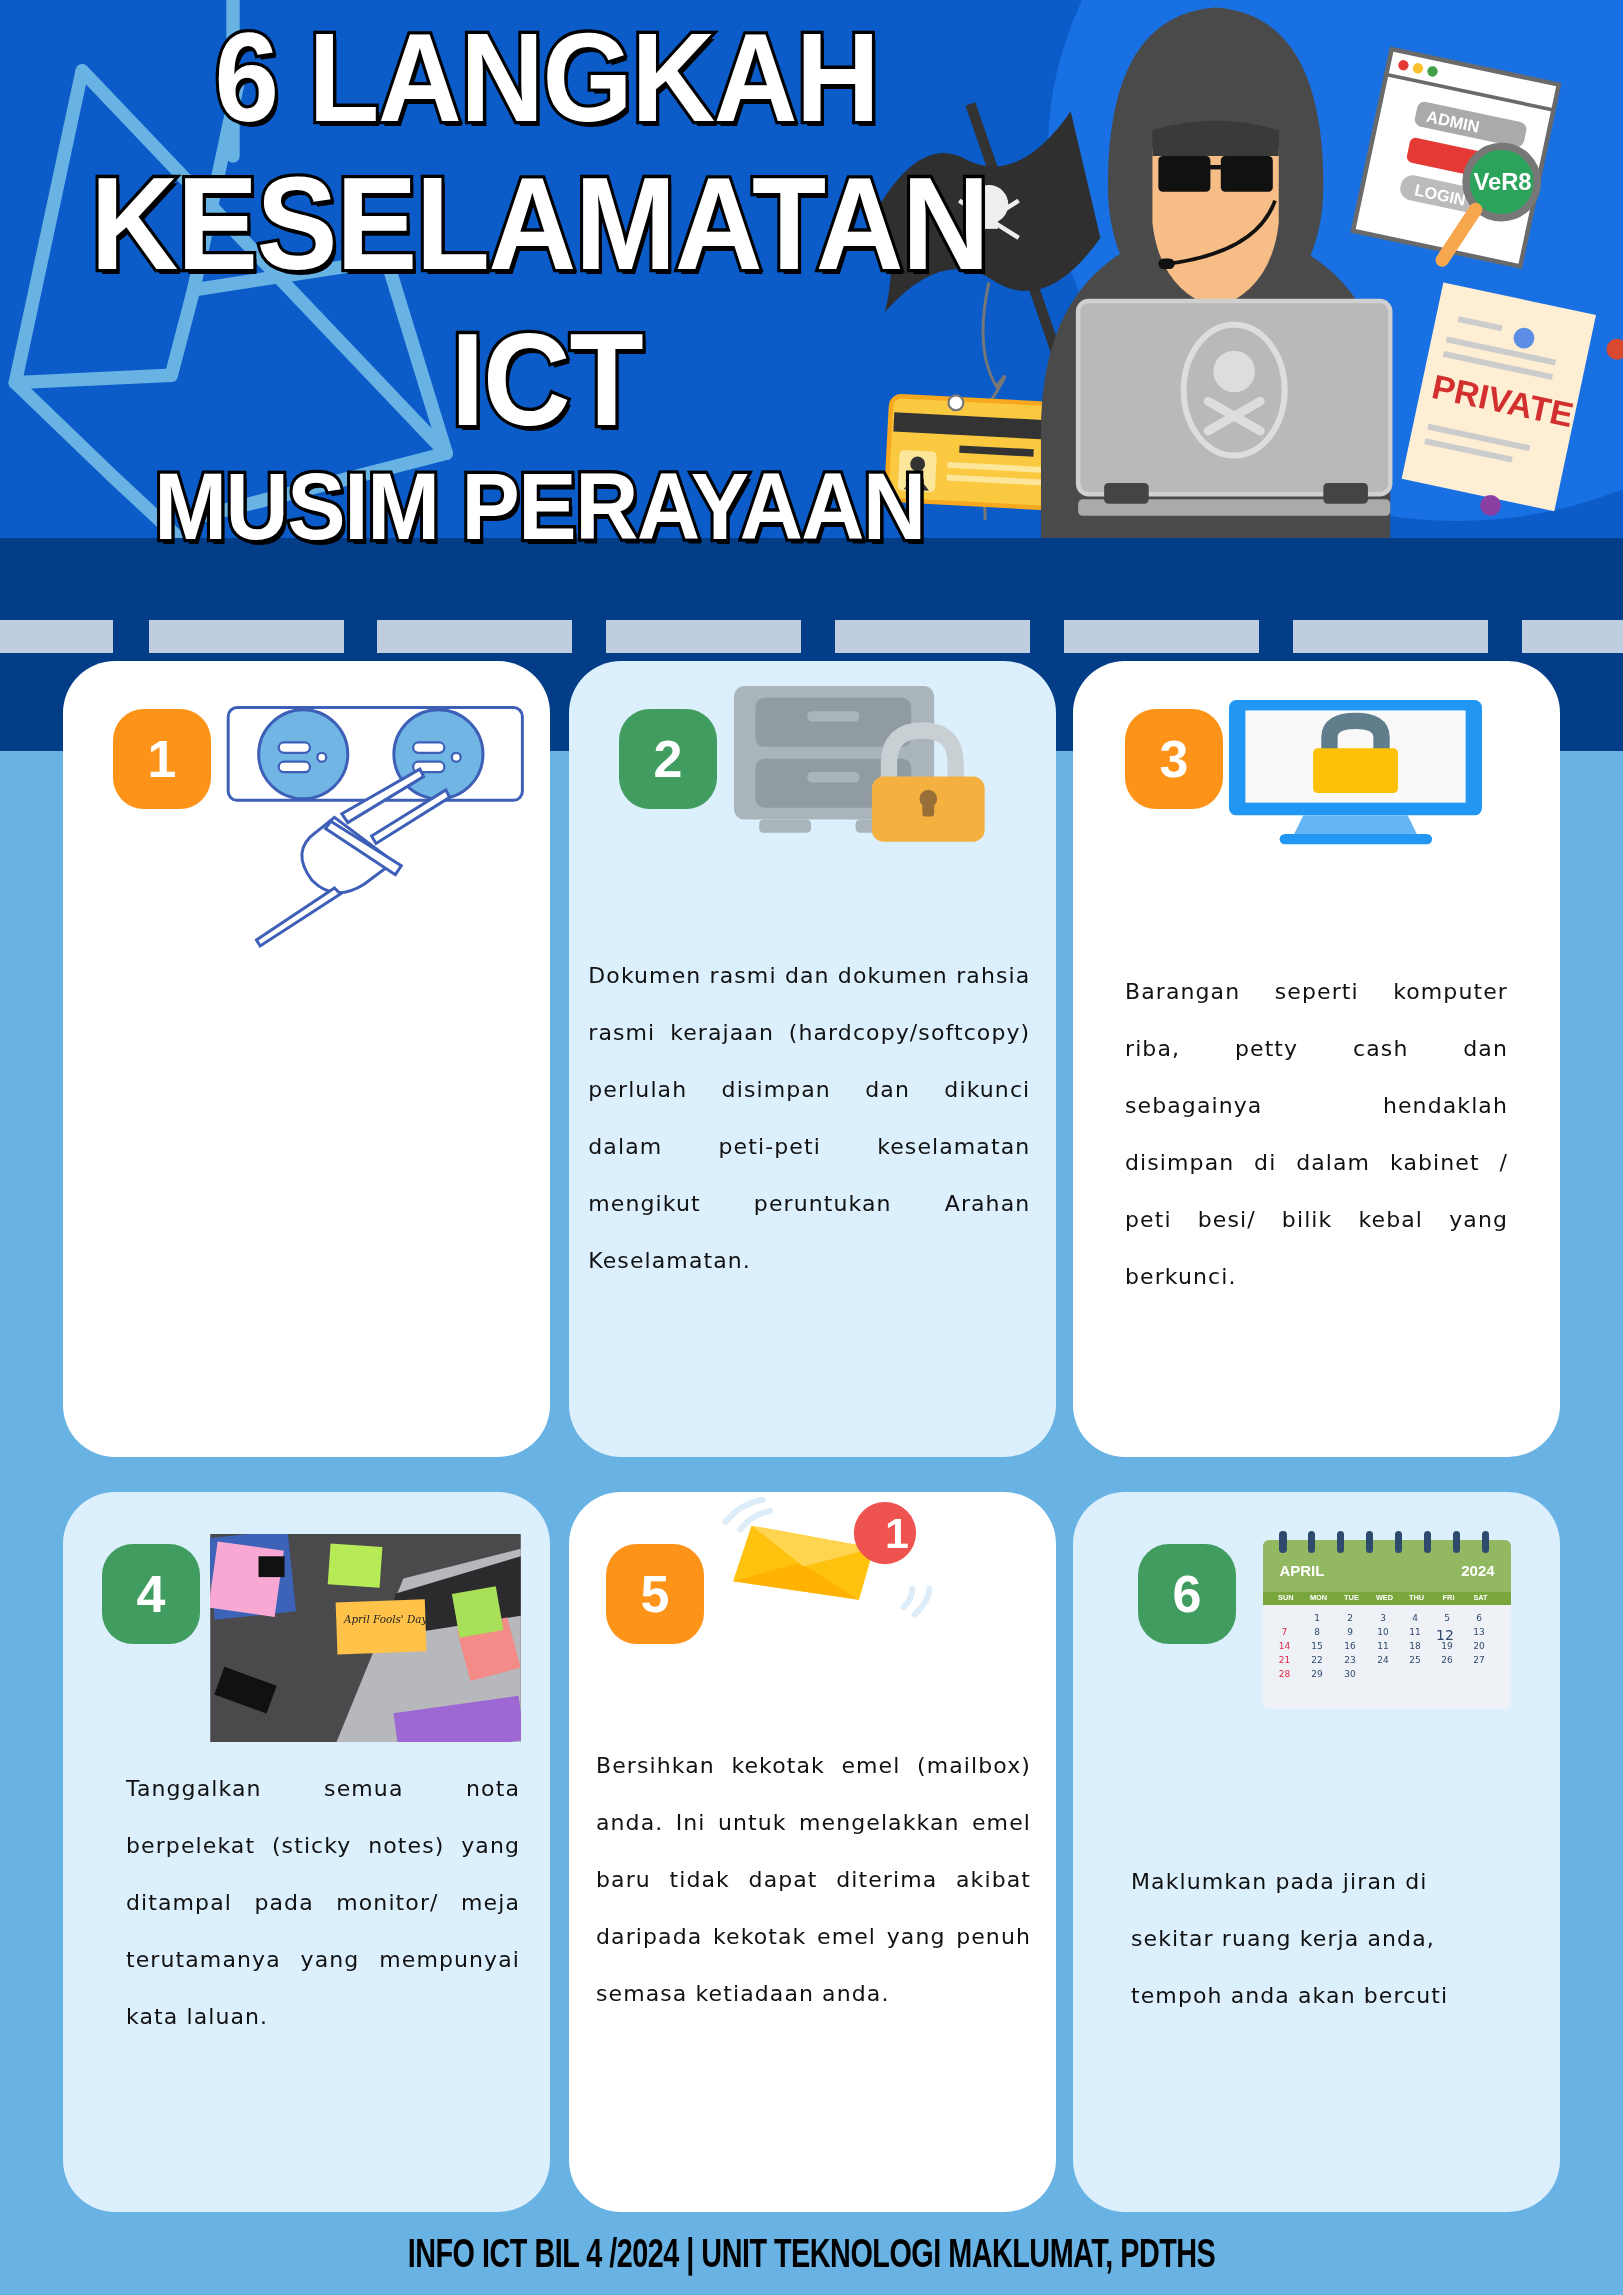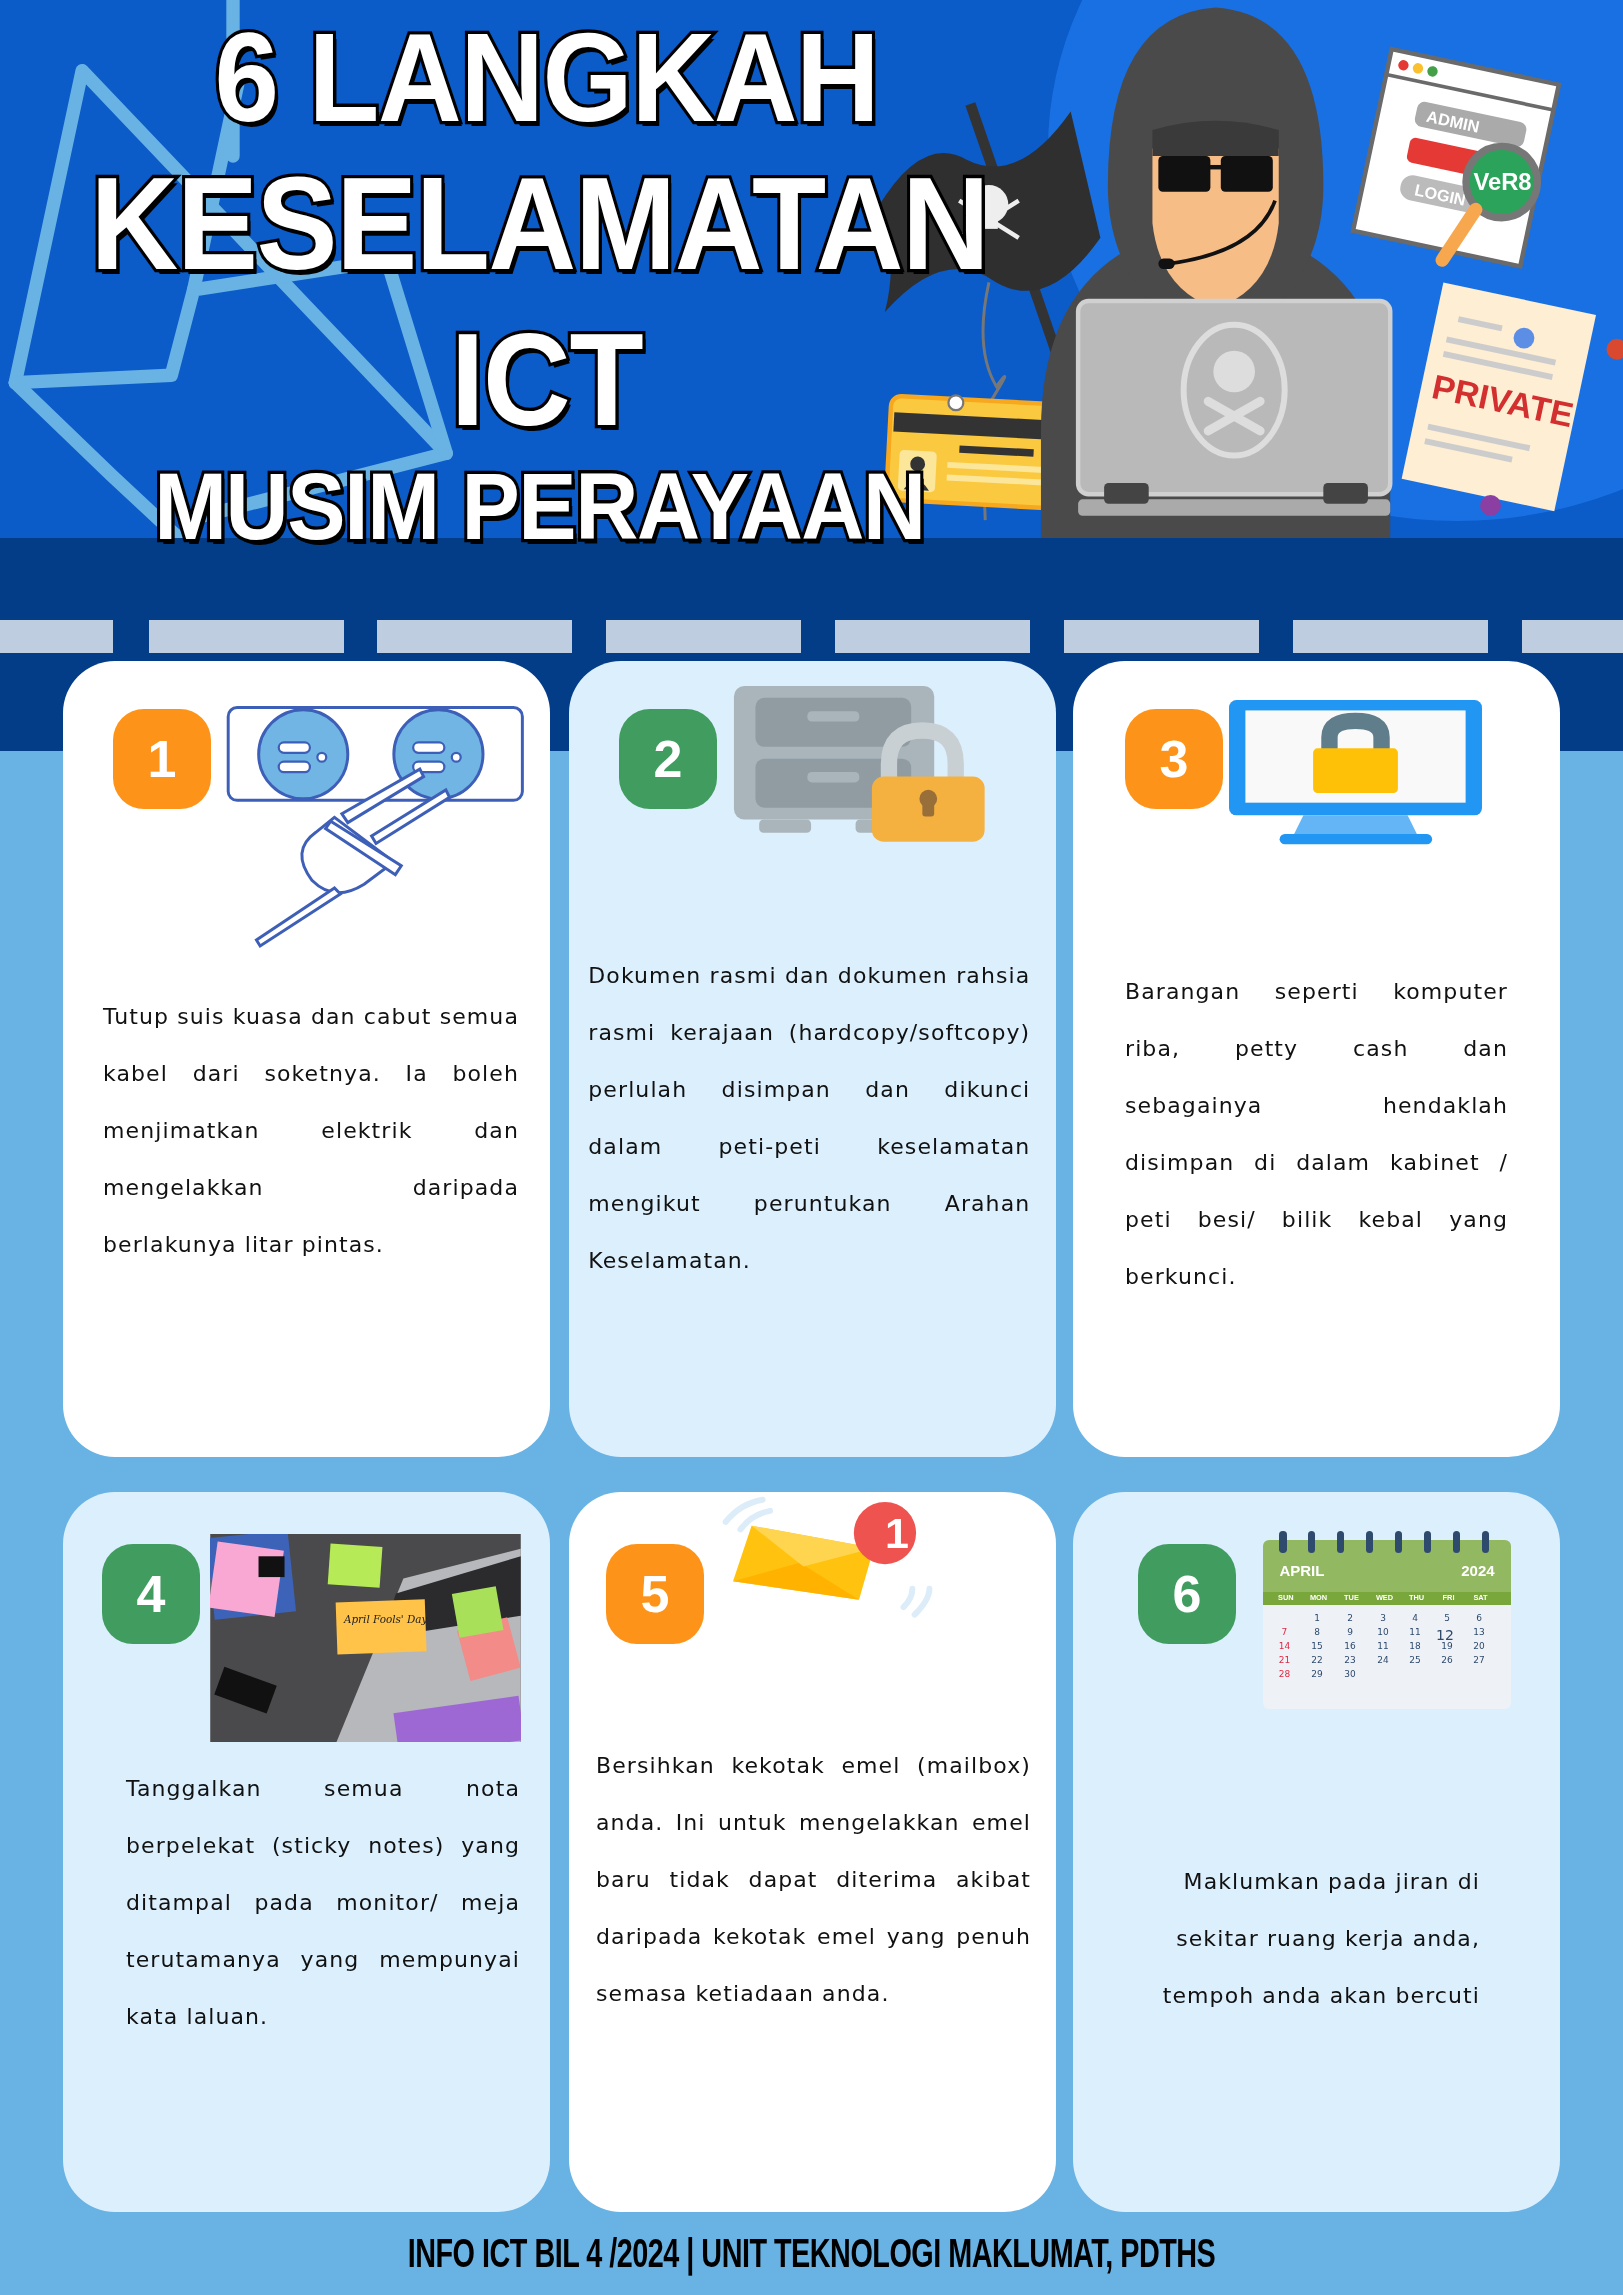--- a/index.html
+++ b/index.html
@@ -21,21 +21,21 @@
 
   
   .card { position: absolute; border-radius: 52px; overflow: hidden; }
   .card.white { background: #ffffff; }
   .card.pale { background: #dceffd; }
   .badge { position: absolute; width: 98px; height: 100px; border-radius: 31px; color: #fff; font-family: "Liberation Sans", sans-serif; font-weight: 700;
     font-size: 52px; display: flex; align-items: center; justify-content: center; }
   .badge.orange { background: #fd9419; }
   .badge.green { background: #409c5f; }
   .body-text { position: absolute; color: #111; font-family: "DejaVu Sans", sans-serif; font-size: 22px; line-height: 57px; letter-spacing: 1.1px; text-align: justify; }
-  .body-text.left { text-align: right; }
+  .body-text.left { text-align: left; }
 
   .footer { position: absolute; left: 0; top: 2231px; width: 1623px; text-align: center; font-family: "Liberation Sans", sans-serif; font-weight: 700; font-size: 40px;
     color: #000; transform: scaleX(0.72); letter-spacing: -0.7px; }
   .art { position: absolute; }
 </style>
 </head>
 <body>
 
 <div class="header">
   <div class="header-glow"></div>
@@ -150,21 +150,20 @@
     <rect x="256" y="80" width="42" height="14" rx="7" fill="#fff" stroke="#3e5fb7" stroke-width="3"></rect>
     <circle cx="314" cy="74" r="6" fill="#fff" stroke="#3e5fb7" stroke-width="3"></circle>
     <g stroke="#3e5fb7" stroke-width="4" fill="#fff">
       <path d="M160 150 L265 90 L270 100 L168 162Z"></path>
       <path d="M200 180 L300 118 L305 128 L206 190Z"></path>
       <path d="M125 175 Q90 200 120 240 Q150 270 190 245 L230 215 L150 155Z"></path>
       <path d="M145 160 L240 220 L232 232 L138 170Z"></path>
       <path d="M150 250 L45 320 L50 328 L158 258Z"></path>
     </g>
   </svg>
-  <div class="body-text" style="left:40px;top:327px;width:416px">Tutup suis kuasa dan cabut semua kabel dari soketnya. Ia boleh menjimatkan elektrik dan mengelakkan daripada berlakunya litar pintas.</div>
 </div>
 
 <div class="card pale" style="left:569px;top:661px;width:487px;height:796px">
   <div class="badge green" style="left:50px;top:48px">2</div>
   <svg class="art" style="left:160px;top:24.5px" width="268" height="178" viewBox="0 0 360 240">
     <rect x="6" y="0" width="270" height="180" rx="14" fill="#a9b5bb"></rect>
     <rect x="35" y="16" width="210" height="66" rx="12" fill="#909ca2"></rect>
     <rect x="35" y="98" width="210" height="66" rx="12" fill="#909ca2"></rect>
     <rect x="105" y="34" width="70" height="14" rx="6" fill="#a9b5bb"></rect>
     <rect x="105" y="116" width="70" height="14" rx="6" fill="#a9b5bb"></rect>

